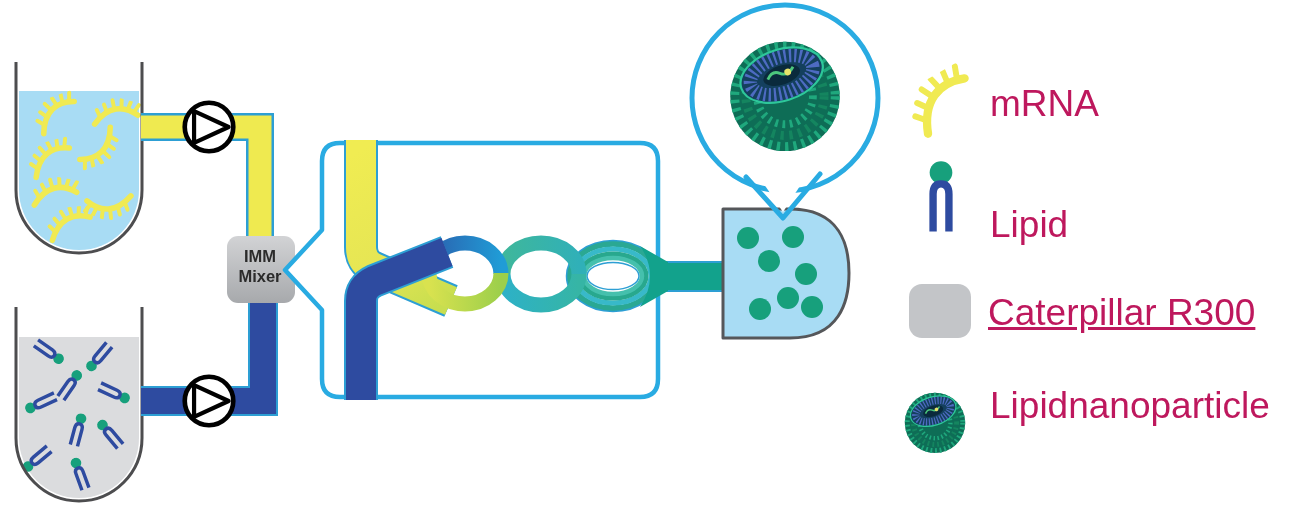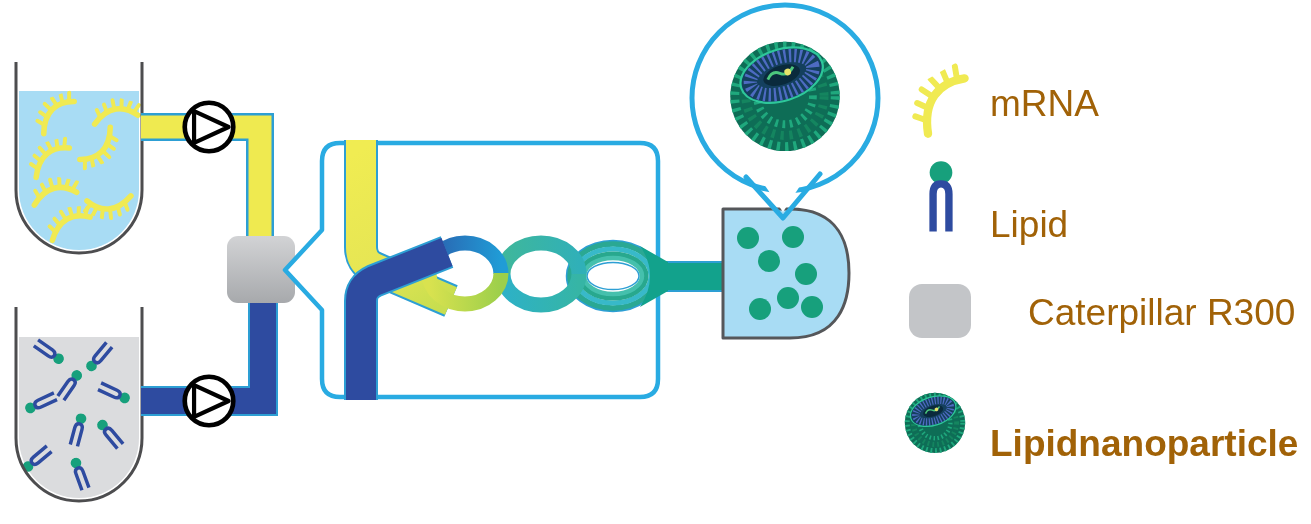--- a/index.html
+++ b/index.html
@@ -11,21 +11,21 @@
     overflow:hidden;
   }
   .diagram-svg{position:absolute;left:0;top:0;}
   .mixer-label{
     position:absolute;left:224px;top:246px;width:72px;
     text-align:center;font-size:16.5px;line-height:20px;font-weight:600;
     color:#2b2b2b;
   }
   .legend-label{
     position:absolute;left:990px;height:46px;
-    font-size:37px;line-height:46px;color:#a16207;white-space:nowrap;
+    font-size:37px;line-height:46px;color:#be185d;white-space:nowrap;
   }
   .legend-icon{position:absolute;}
   .caterpillar-chip{
     position:absolute;left:909px;top:284px;width:62px;height:54px;
     background:#c3c5c8;border-radius:13px;
   }
 </style>
 </head>
 <body>
 
@@ -225,37 +225,41 @@
     </g>
 
     <g>
       <circle cx="785" cy="98" r="93" fill="#ffffff" stroke="#29ABE2" stroke-width="5"></circle>
       <polygon points="753,168 783,212 813,166" fill="#ffffff"></polygon>
       <path d="M746,177 L783,218 M820,174 L783,218" fill="none" stroke="#29ABE2" stroke-width="5" stroke-linecap="round"></path>
       <use href="#sym-lnp" x="718" y="26" width="134" height="134"></use>
     </g>
   </svg>
 
+  <div class="mixer-label">
+    <div>IMM</div>
+    <div>Mixer</div>
+  </div>
 
   <div>
 
     <svg class="legend-icon" style="left:896px;top:52px;" width="96" height="96" viewBox="0 0 96 96">
       <g transform="translate(48,50) rotate(-30)">
         <use href="#sym-mrna" x="-36" y="-28" width="72" height="57"></use>
       </g>
     </svg>
     <div class="legend-label" style="top:81px;">mRNA</div>
 
     <svg class="legend-icon" style="left:922px;top:155px;" width="38" height="92" viewBox="0 0 38 92">
       <use href="#sym-lipid" x="2" y="6" width="34" height="73"></use>
     </svg>
     <div class="legend-label" style="top:202px;">Lipid</div>
 
     <div class="caterpillar-chip"></div>
-    <div class="legend-label" style="top:290px;left:1028px;">Caterpillar R300</div>
+    <div class="legend-label" style="top:290px;left:988px;text-decoration:underline;">Caterpillar R300</div>
 
     <svg class="legend-icon" style="left:896px;top:380px;" width="78" height="82" viewBox="0 0 78 82">
       <use href="#sym-lnp" x="2" y="4" width="74" height="74"></use>
     </svg>
-    <div class="legend-label" style="top:421px;font-weight:bold;">Lipidnanoparticle</div>
+    <div class="legend-label" style="top:383px;">Lipidnanoparticle</div>
 
   </div>
 </div>
 
 </body></html>

